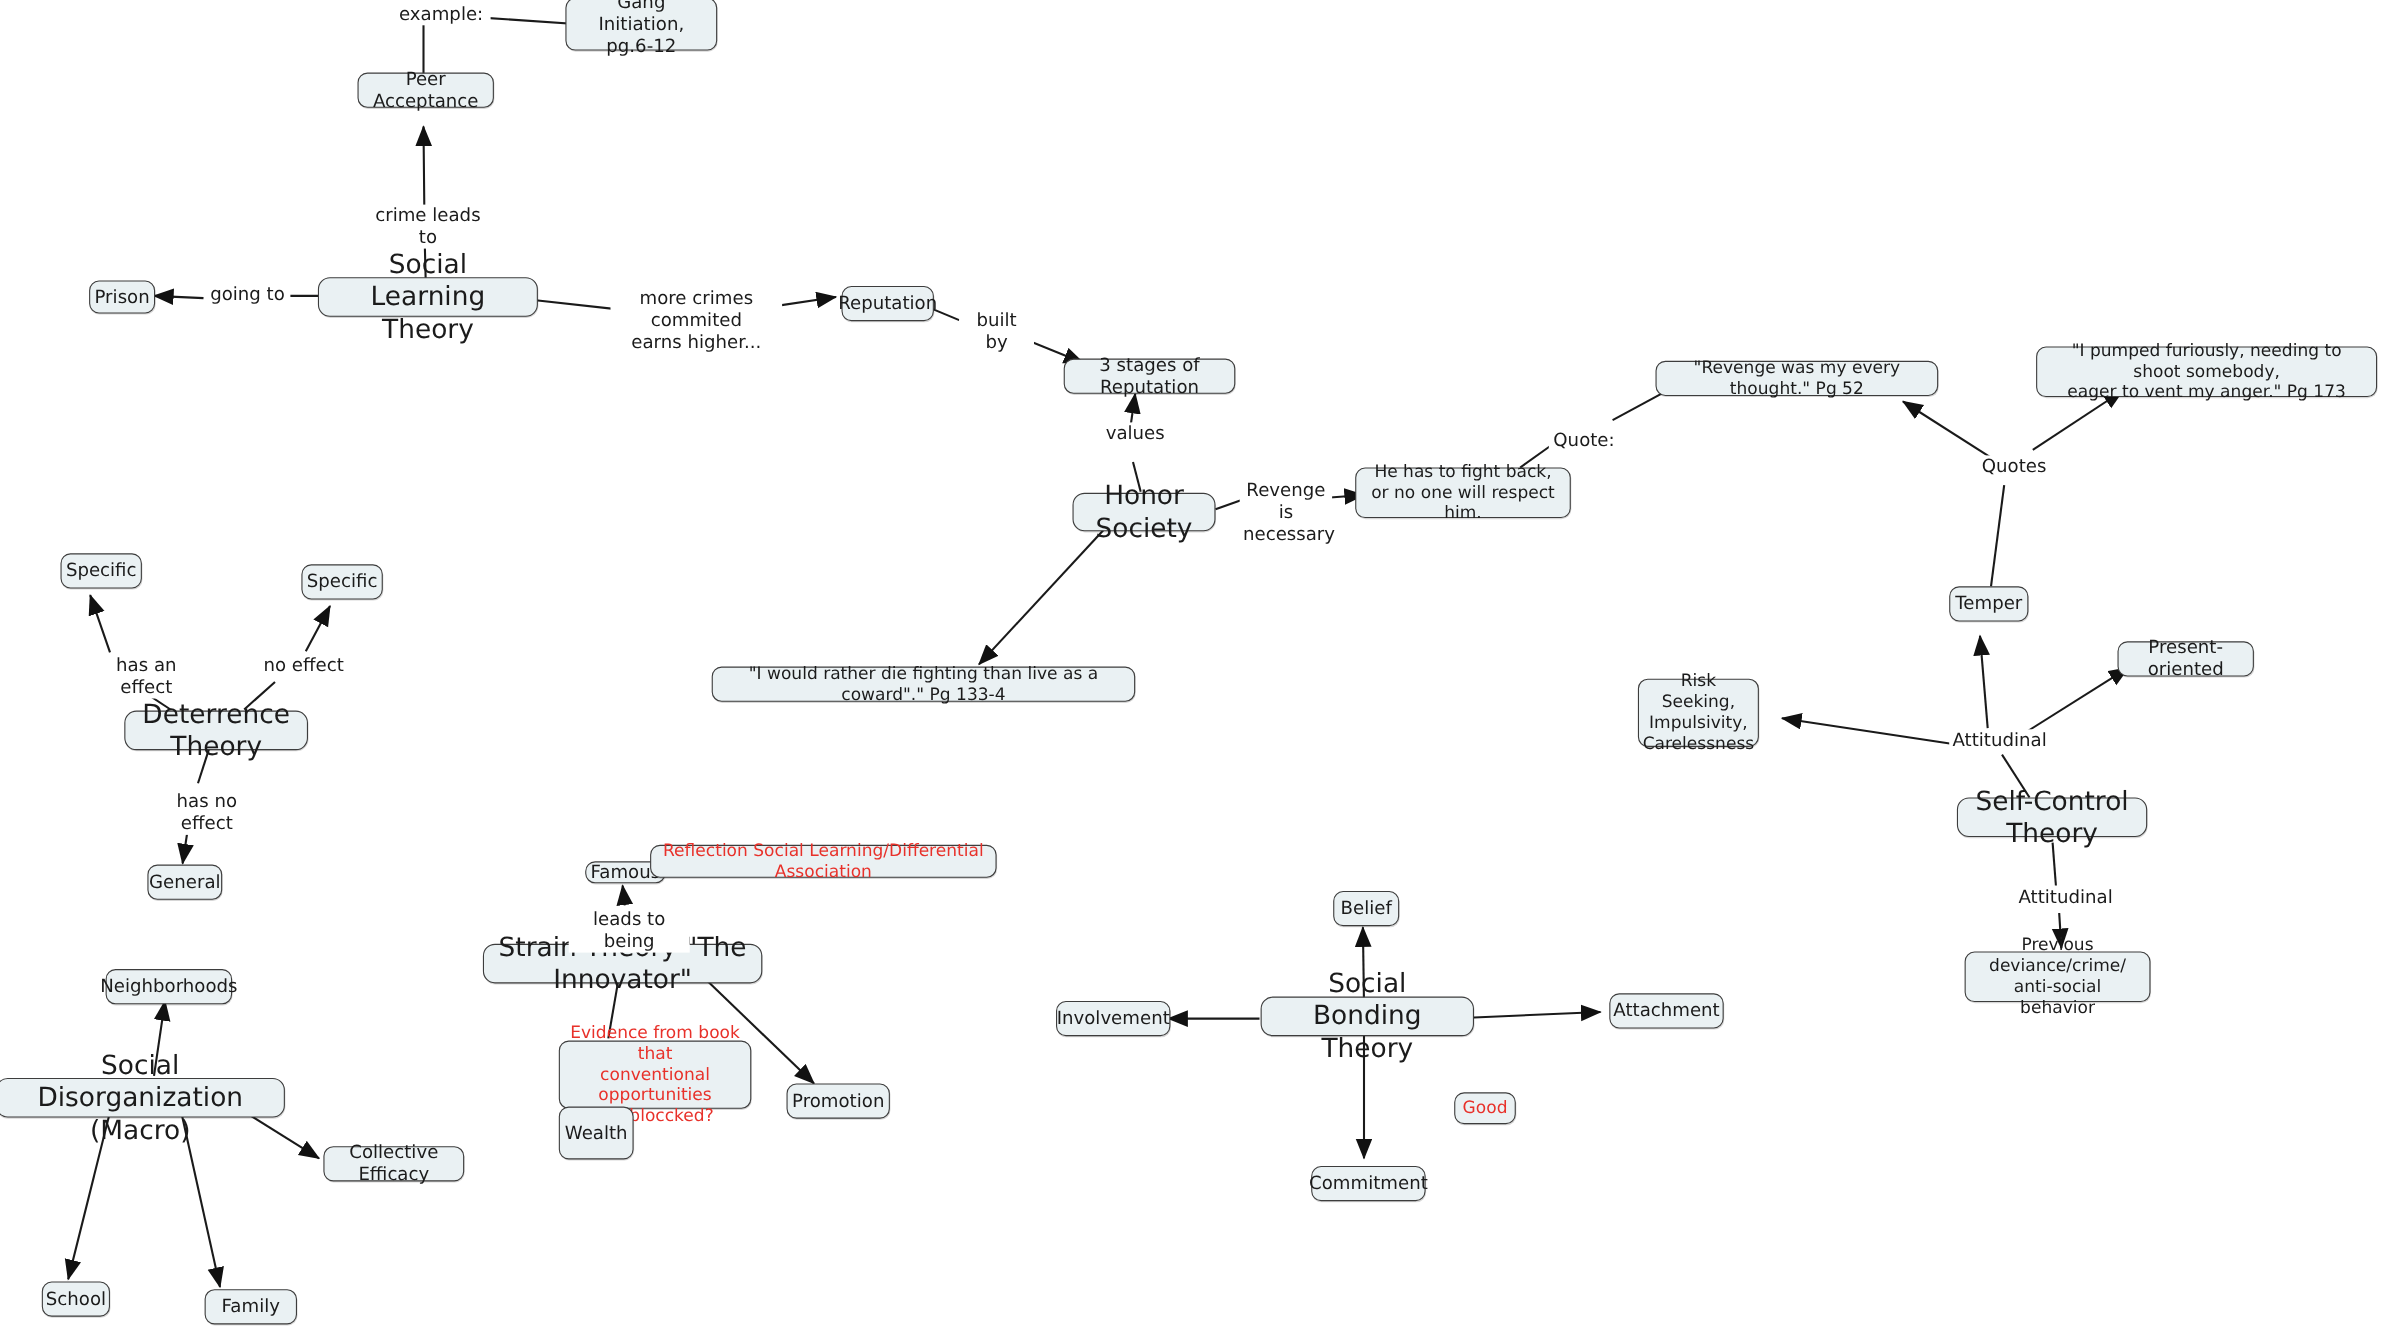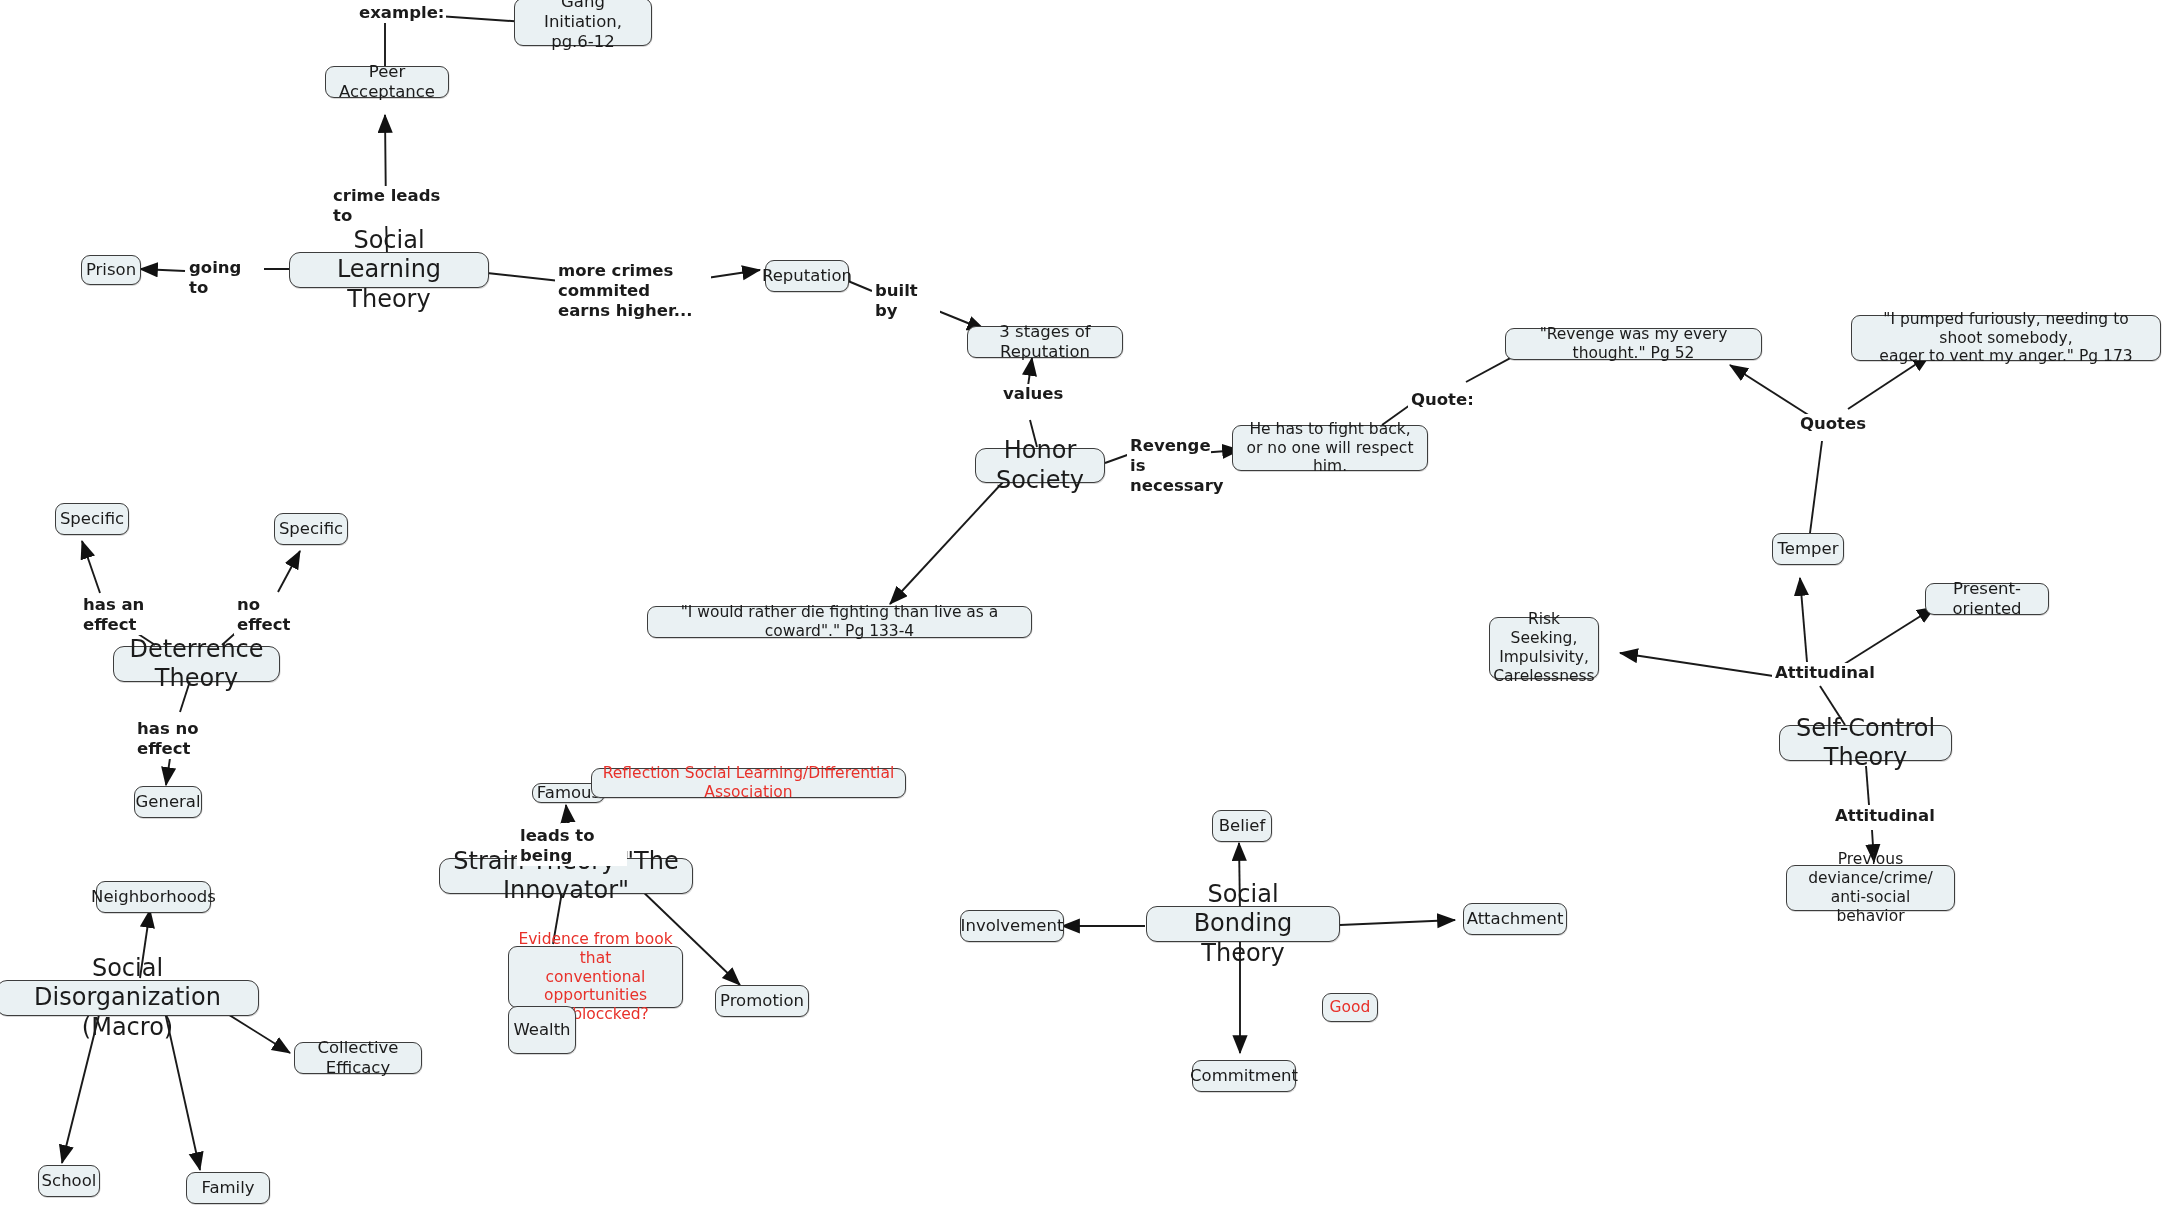--- a/index.html
+++ b/index.html
@@ -28,25 +28,25 @@
   .node.big{font-size:24px;border-radius:11px;}
   .node.small{font-size:16.5px;}
   .node.tiny{font-size:15.5px;}
   .node.red{color:#e8312a;}
 
   .elabel{
     position:absolute;
     font-size:16.5px;
     color:#1b1b1b;
     background:#ffffff;
+    text-align:center;
     line-height:1.2;
     white-space:pre-line;
     padding:0 3px;
     z-index:4;
-    font-weight:bold;
   }
 </style>
 </head>
 <body>
 
 <div id="canvas">
 
   <svg id="wires" viewBox="0 0 2169 1205">
     <defs>
       <marker id="ah" markerWidth="11" markerHeight="11" refX="9.4" refY="4" orient="auto" markerUnits="strokeWidth">

